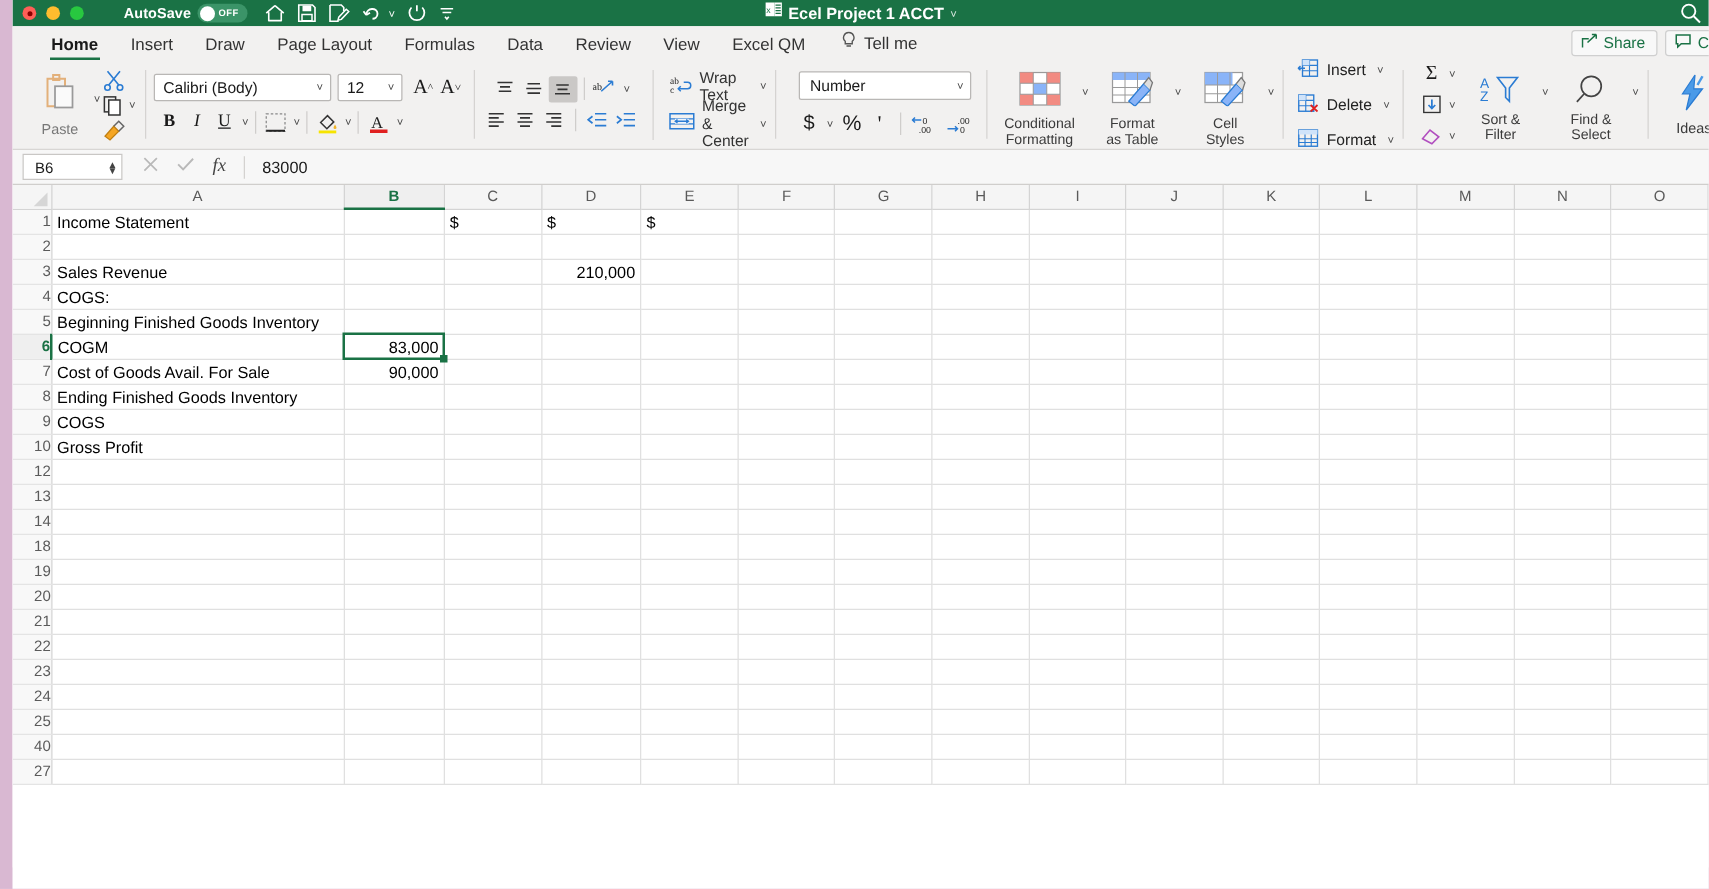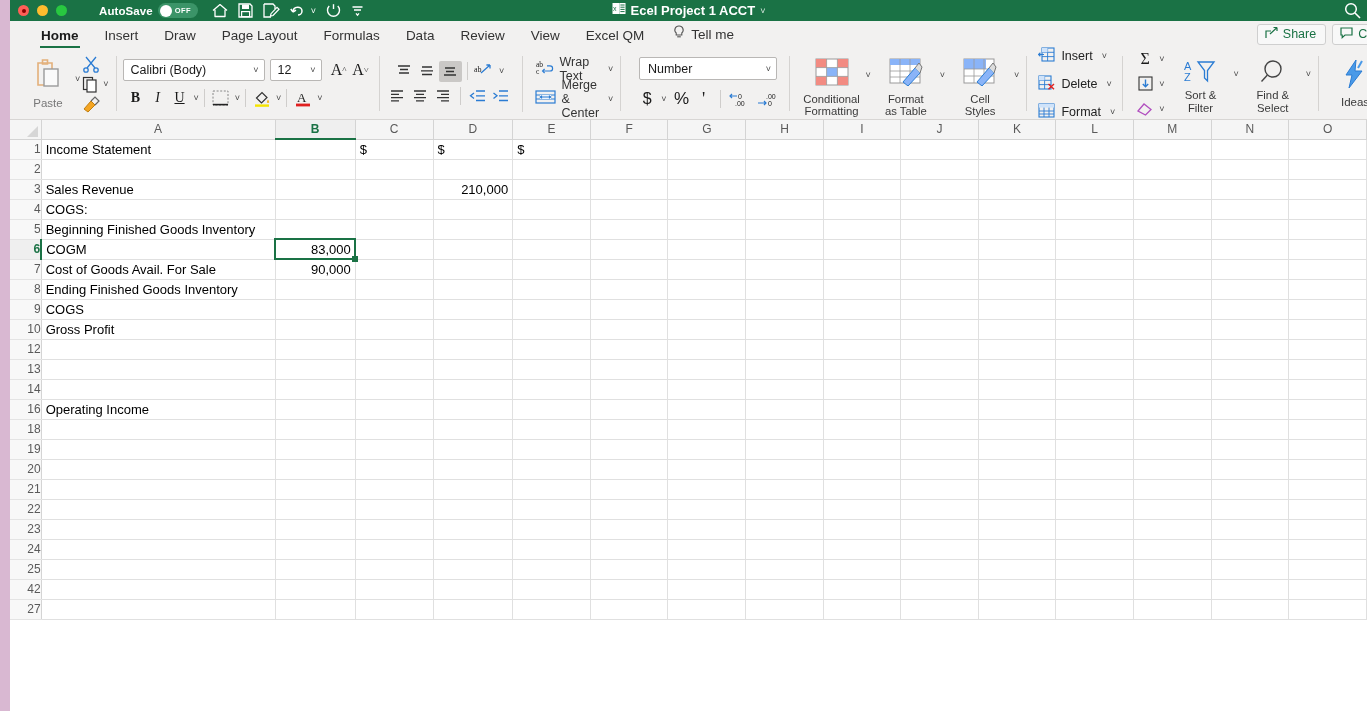--- a/index.html
+++ b/index.html
@@ -735,20 +735,44 @@
           <svg width="26" height="30" viewBox="0 0 26 30">
               <path d="M14 1 L4 16 h6 L7 29 L20 12 h-7 Z" fill="#4a9ae8" stroke="#2b7cd3" stroke-width="1"></path>
               <path d="M20 2 L16 9" stroke="#4a9ae8" stroke-width="2"></path>
             </svg>
         </span>
         <span class="cap">Ideas</span>
       </div>
     </div>
   </div>
 
+  <div class="formulabar">
+    <div class="namebox">
+      <span>B6</span>
+      <span class="spin">
+        <span>▲</span>
+        <span>▼</span>
+      </span>
+    </div>
+    <div class="fb-icons">
+      <span>
+        <svg width="13" height="13" viewBox="0 0 13 13">
+            <path d="M1.5 1.5 L11.5 11.5 M11.5 1.5 L1.5 11.5" stroke="#b9b9b9" stroke-width="1.4"></path>
+          </svg>
+      </span>
+      <span>
+        <svg width="15" height="13" viewBox="0 0 15 13">
+            <path d="M1.5 6.5 L5.5 10.5 L13.5 2" fill="none" stroke="#b9b9b9" stroke-width="1.5"></path>
+          </svg>
+      </span>
+      <span class="fx">fx</span>
+    </div>
+    <div class="fb-divider"></div>
+    <div class="fb-value">83000</div>
+  </div>
 
   <div class="gridwrap">
     <table class="grid">
       <thead>
         <tr>
           <th class="corner"></th>
 
         <th class="colhead" style="width: 245px;">A</th>
             <th class="colhead sel" style="width: 82px;">B</th>
             <th class="colhead" style="width: 81px;">C</th>
@@ -1014,40 +1038,20 @@
             <td class="cell num" style="width: 81px;"></td>
             <td class="cell num" style="width: 81px;"></td>
             <td class="cell num" style="width: 81px;"></td>
             <td class="cell num" style="width: 81px;"></td>
             <td class="cell num" style="width: 81px;"></td>
             <td class="cell num" style="width: 81px;"></td>
             <td class="cell num" style="width: 81px;"></td>
             <td class="cell num" style="width: 81px;"></td>
           </tr>
           <tr>
-            <td class="rowhead">16</td>
-            <td class="cell txt" style="width: 245px;">
-              <span class="overflow-txt">Operating Income</span>
-            </td>
-            <td class="cell num" style="width: 82px;"></td>
-            <td class="cell num" style="width: 81px;"></td>
-            <td class="cell num" style="width: 81px;"></td>
-            <td class="cell num" style="width: 81px;"></td>
-            <td class="cell num" style="width: 81px;"></td>
-            <td class="cell num" style="width: 81px;"></td>
-            <td class="cell num" style="width: 81px;"></td>
-            <td class="cell num" style="width: 81px;"></td>
-            <td class="cell num" style="width: 81px;"></td>
-            <td class="cell num" style="width: 81px;"></td>
-            <td class="cell num" style="width: 81px;"></td>
-            <td class="cell num" style="width: 81px;"></td>
-            <td class="cell num" style="width: 81px;"></td>
-            <td class="cell num" style="width: 81px;"></td>
-          </tr>
-          <tr>
             <td class="rowhead">18</td>
             <td class="cell txt" style="width: 245px;"></td>
             <td class="cell num" style="width: 82px;"></td>
             <td class="cell num" style="width: 81px;"></td>
             <td class="cell num" style="width: 81px;"></td>
             <td class="cell num" style="width: 81px;"></td>
             <td class="cell num" style="width: 81px;"></td>
             <td class="cell num" style="width: 81px;"></td>
             <td class="cell num" style="width: 81px;"></td>
             <td class="cell num" style="width: 81px;"></td>
@@ -1178,21 +1182,21 @@
             <td class="cell num" style="width: 81px;"></td>
             <td class="cell num" style="width: 81px;"></td>
             <td class="cell num" style="width: 81px;"></td>
             <td class="cell num" style="width: 81px;"></td>
             <td class="cell num" style="width: 81px;"></td>
             <td class="cell num" style="width: 81px;"></td>
             <td class="cell num" style="width: 81px;"></td>
             <td class="cell num" style="width: 81px;"></td>
           </tr>
           <tr>
-            <td class="rowhead">42</td>
+            <td class="rowhead">40</td>
             <td class="cell txt" style="width: 245px;"></td>
             <td class="cell num" style="width: 82px;"></td>
             <td class="cell num" style="width: 81px;"></td>
             <td class="cell num" style="width: 81px;"></td>
             <td class="cell num" style="width: 81px;"></td>
             <td class="cell num" style="width: 81px;"></td>
             <td class="cell num" style="width: 81px;"></td>
             <td class="cell num" style="width: 81px;"></td>
             <td class="cell num" style="width: 81px;"></td>
             <td class="cell num" style="width: 81px;"></td>

